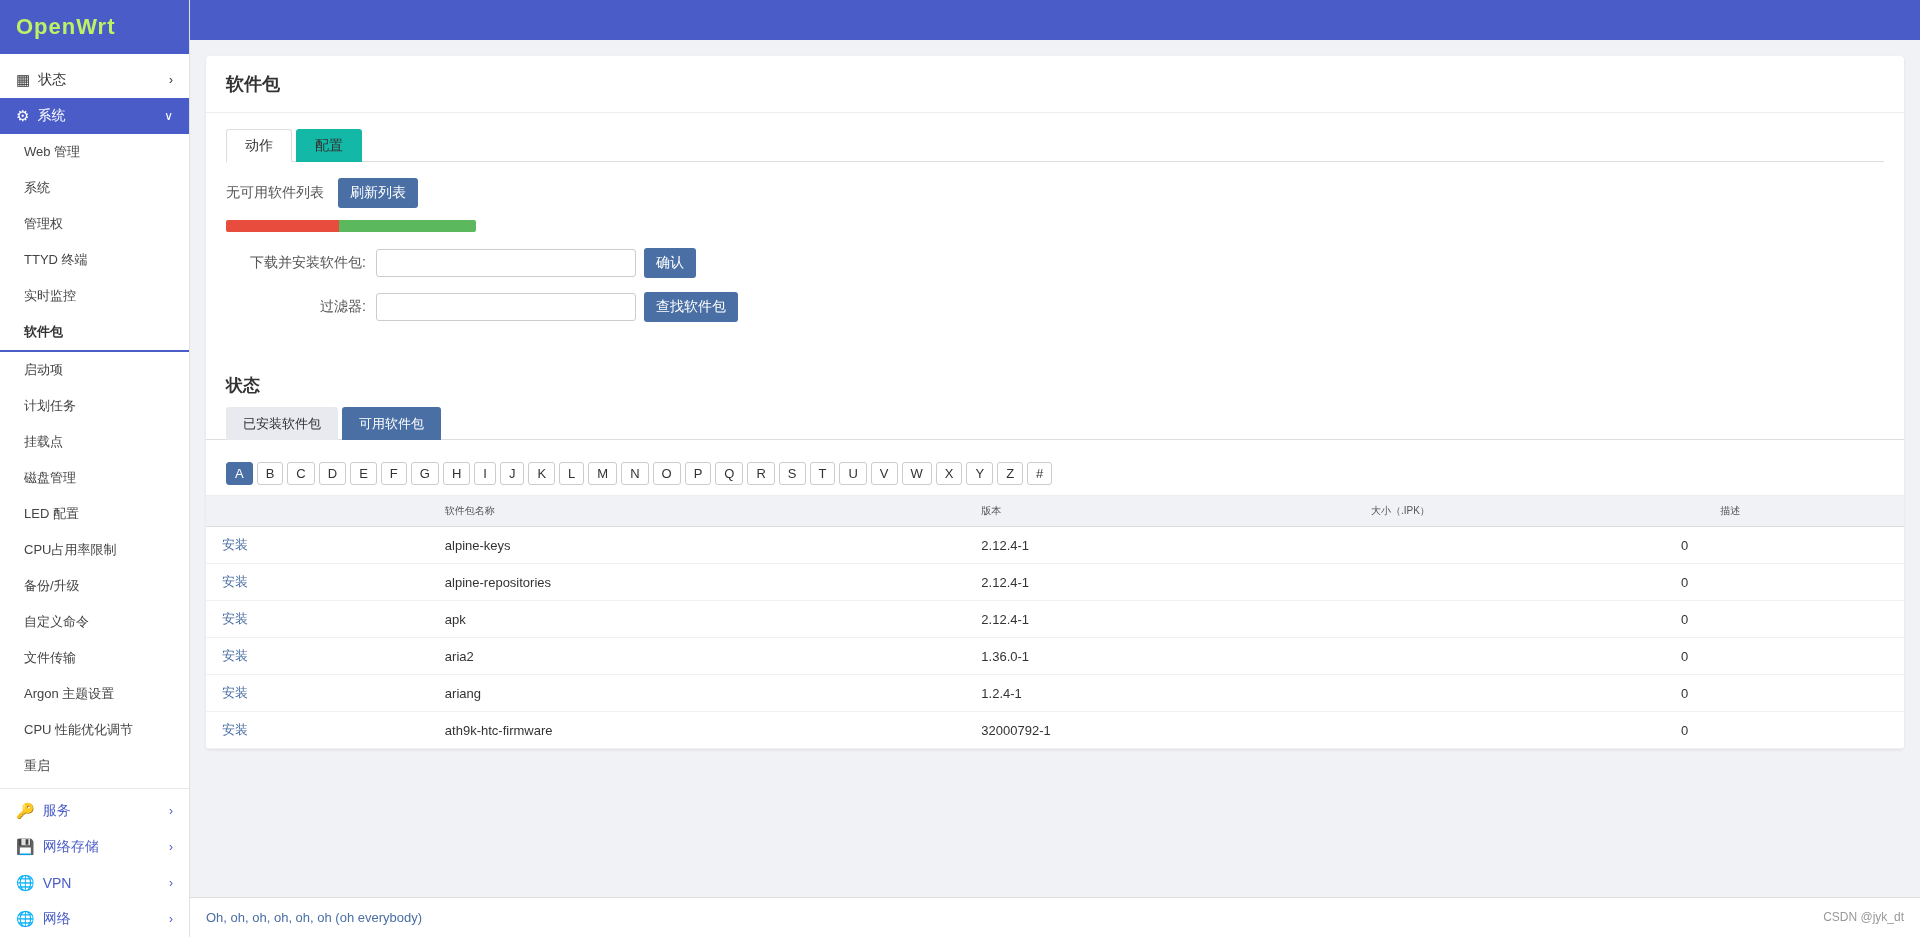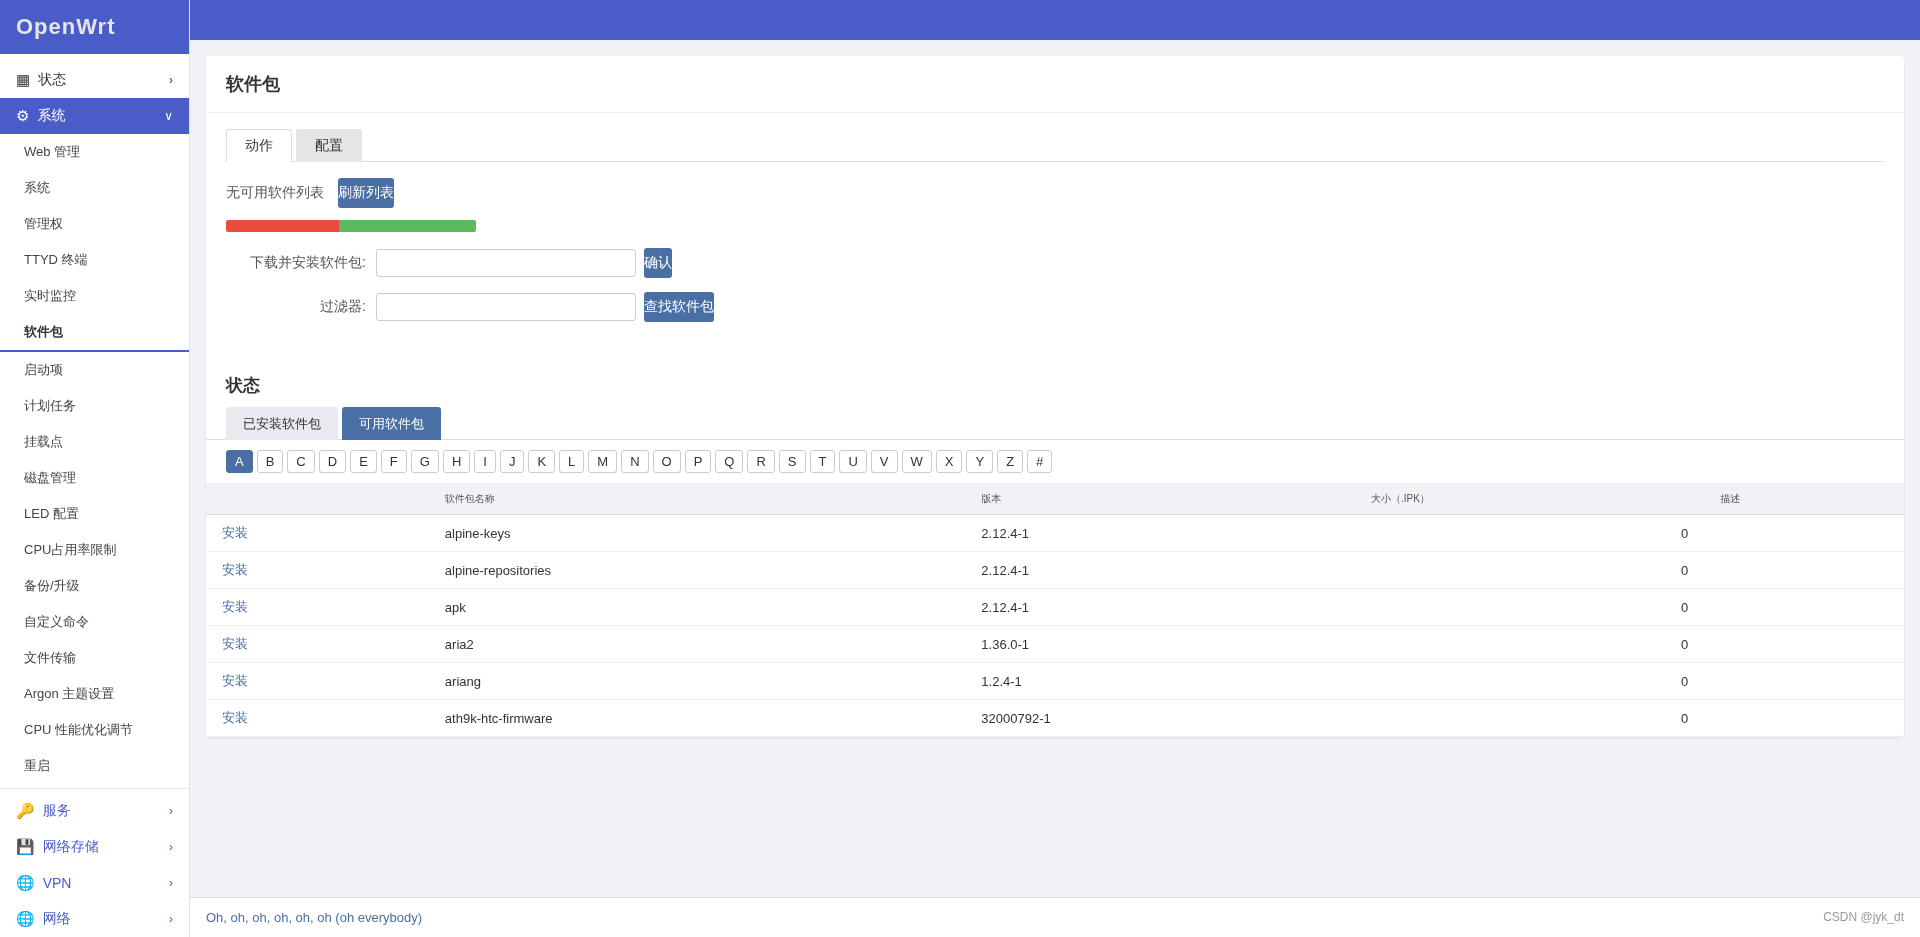--- a/index.html
+++ b/index.html
@@ -12,21 +12,21 @@
       border-right: 1px solid #e0e0e0;
       display: flex;
       flex-direction: column;
       flex-shrink: 0;
       height: 100%;
       overflow-y: auto;
     }
     #sidebar-logo {
       background: #4a5cc7;
       padding: 14px 16px;
-      color: #e5e5e5;
+      color: #bef264;
       font-size: 22px;
       font-weight: bold;
       letter-spacing: 1px;
     }
     .sidebar-section {
       padding: 8px 0;
     }
     .sidebar-item {
       display: flex;
       align-items: center;
@@ -96,40 +96,40 @@
       margin-bottom: 16px;
     }
     .tab {
       padding: 7px 18px;
       cursor: pointer;
       border: 1px solid transparent;
       border-bottom: none;
       margin-bottom: -1px;
       border-radius: 3px 3px 0 0;
       color: #333;
-      background: #e5e5e5;
+      background: #14b8a6;
       margin-right: 4px;
       font-size: 14px;
     }
     .tab.active {
       background: #fff;
       border-color: #ddd;
       border-bottom-color: #fff;
       color: #333;
     }
 
     
     .action-row {
       display: flex;
       align-items: center;
       margin-bottom: 12px;
       gap: 14px;
     }
     .btn {
-      padding: 6px 0;
+      padding: 6px 12px;
       border: none;
       border-radius: 3px;
       cursor: pointer;
       font-size: 14px;
       font-family: Liberation Serif, serif;
     }
     .btn-primary {
       background: #4a6fa5;
       color: #fff;
     }
@@ -187,21 +187,21 @@
       font-size: 17px;
       font-weight: bold;
       color: #333;
       padding: 14px 20px 10px;
     }
 
     
     .pkg-tab-bar {
       display: flex;
       padding: 0 20px;
-      margin-bottom: 0;
+      margin-bottom: 12px;
       border-bottom: 1px solid #ddd;
     }
     .pkg-tab {
       padding: 7px 16px;
       cursor: pointer;
       border: 1px solid transparent;
       border-bottom: none;
       margin-bottom: -1px;
       border-radius: 3px 3px 0 0;
       font-size: 13px;

